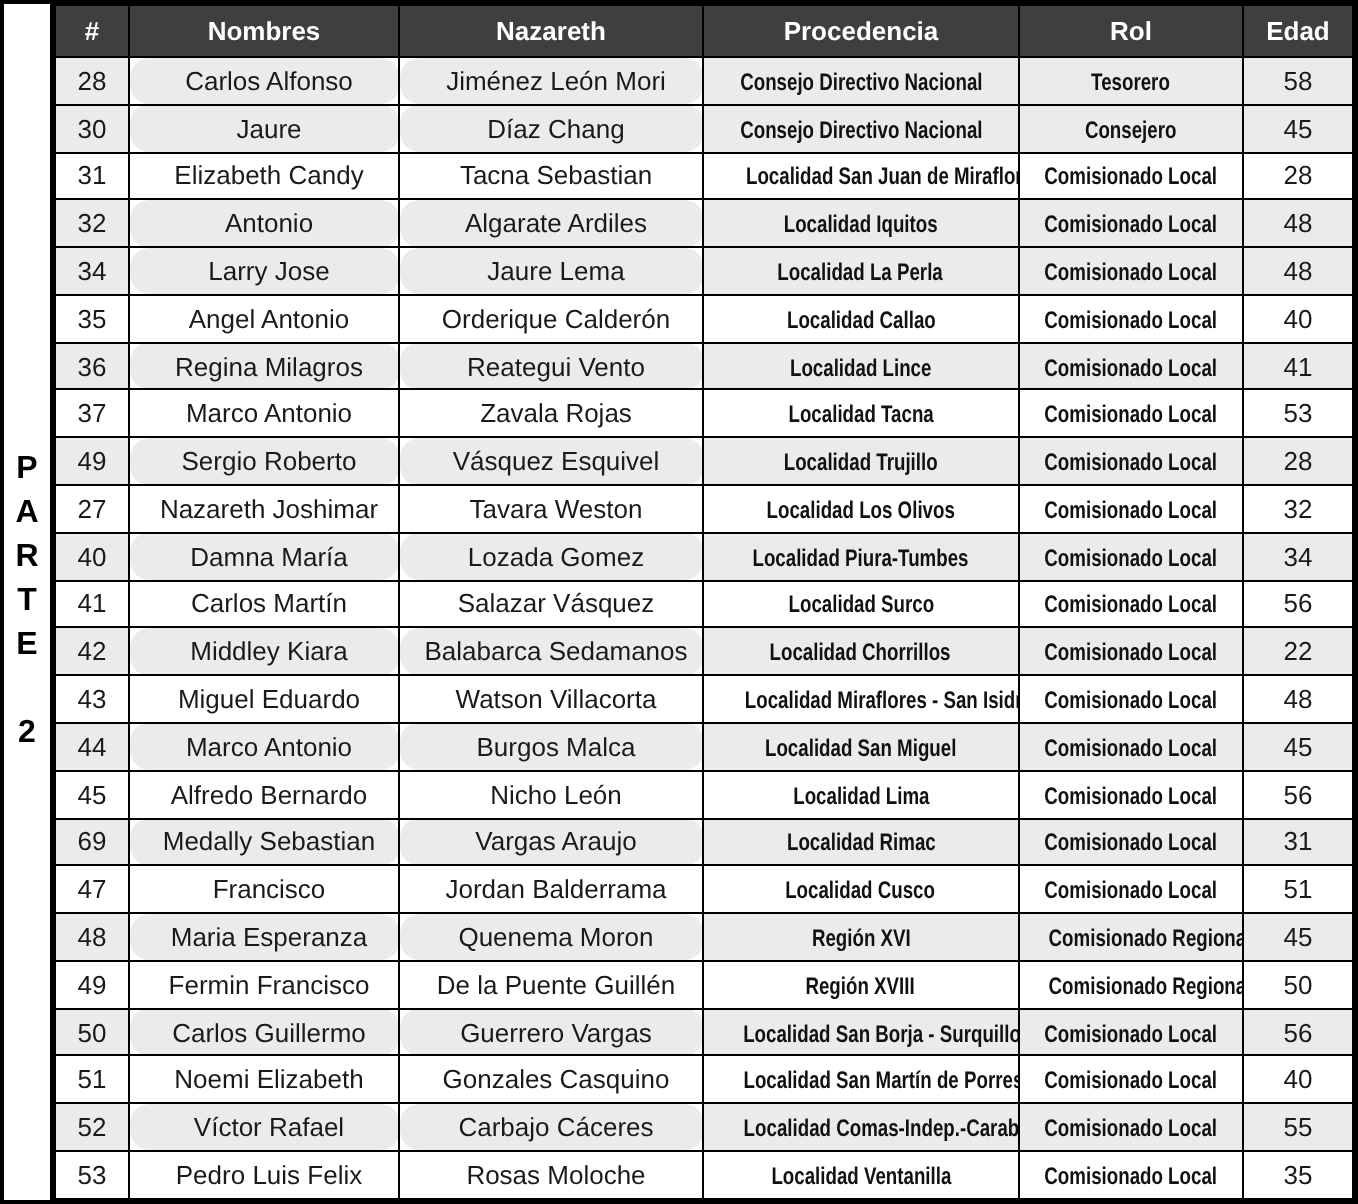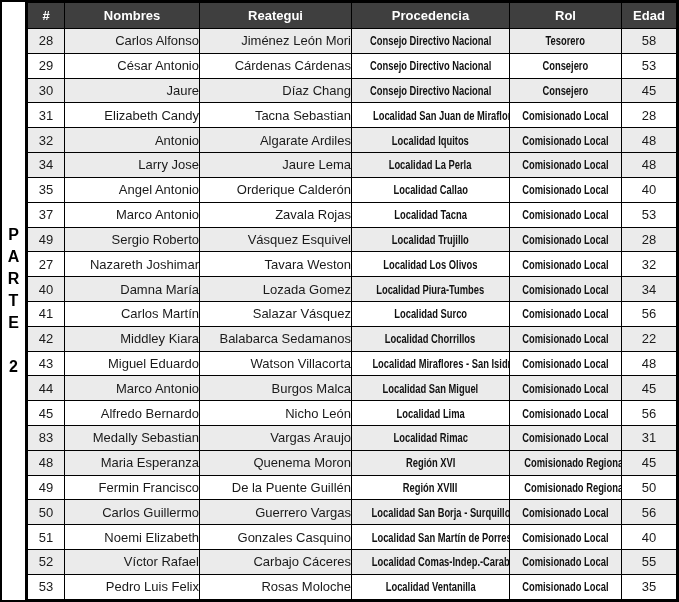--- a/index.html
+++ b/index.html
@@ -54,21 +54,21 @@
     height: 22px;
     font-size: 13px;
     color: #1a1a1a;
     background: #ffffff;
     white-space: nowrap;
     overflow: hidden;
     padding: 0;
   }
   tbody tr.alt td { background: #ebebeb; }
   td.c-center { text-align: center; }
-  td.c-left { padding-left: 5px; text-align: right; }
+  td.c-left { padding-left: 5px; text-align: center; border-radius: 10px; }
   .cond {
     display: inline-block;
     transform: scaleX(0.78);
     transform-origin: center center;
     font-weight: 700;
     font-size: 12px;
     color: #111;
     white-space: nowrap;
   }
 </style>
@@ -94,43 +94,35 @@
         <col style="width:135px">
         <col style="width:152px">
         <col style="width:158px">
         <col style="width:112px">
         <col style="width:55px">
       </colgroup>
       <thead>
         <tr>
           <th>#</th>
           <th>Nombres</th>
-          <th>Reategui</th>
+          <th>Nazareth</th>
           <th>Procedencia</th>
           <th>Rol</th>
           <th>Edad</th>
         </tr>
       </thead>
       <tbody>
           <tr class="alt">
             <td class="c-center"><span>28</span></td>
             <td class="c-left"><span>Carlos Alfonso</span></td>
             <td class="c-left"><span>Jiménez León Mori</span></td>
             <td class="c-center"><span class="cond">Consejo Directivo Nacional</span></td>
             <td class="c-center"><span class="cond">Tesorero</span></td>
             <td class="c-center"><span>58</span></td>
           </tr>
-          <tr>
-            <td class="c-center"><span>29</span></td>
-            <td class="c-left"><span>César Antonio</span></td>
-            <td class="c-left"><span>Cárdenas Cárdenas</span></td>
-            <td class="c-center"><span class="cond">Consejo Directivo Nacional</span></td>
-            <td class="c-center"><span class="cond">Consejero</span></td>
-            <td class="c-center"><span>53</span></td>
-          </tr>
           <tr class="alt">
             <td class="c-center"><span>30</span></td>
             <td class="c-left"><span>Jaure</span></td>
             <td class="c-left"><span>Díaz Chang</span></td>
             <td class="c-center"><span class="cond">Consejo Directivo Nacional</span></td>
             <td class="c-center"><span class="cond">Consejero</span></td>
             <td class="c-center"><span>45</span></td>
           </tr>
           <tr>
             <td class="c-center"><span>31</span></td>
@@ -157,20 +149,28 @@
             <td class="c-center"><span>48</span></td>
           </tr>
           <tr>
             <td class="c-center"><span>35</span></td>
             <td class="c-left"><span>Angel Antonio</span></td>
             <td class="c-left"><span>Orderique Calderón</span></td>
             <td class="c-center"><span class="cond">Localidad Callao</span></td>
             <td class="c-center"><span class="cond">Comisionado Local</span></td>
             <td class="c-center"><span>40</span></td>
           </tr>
+          <tr class="alt">
+            <td class="c-center"><span>36</span></td>
+            <td class="c-left"><span>Regina Milagros</span></td>
+            <td class="c-left"><span>Reategui Vento</span></td>
+            <td class="c-center"><span class="cond">Localidad Lince</span></td>
+            <td class="c-center"><span class="cond">Comisionado Local</span></td>
+            <td class="c-center"><span>41</span></td>
+          </tr>
           <tr>
             <td class="c-center"><span>37</span></td>
             <td class="c-left"><span>Marco Antonio</span></td>
             <td class="c-left"><span>Zavala Rojas</span></td>
             <td class="c-center"><span class="cond">Localidad Tacna</span></td>
             <td class="c-center"><span class="cond">Comisionado Local</span></td>
             <td class="c-center"><span>53</span></td>
           </tr>
           <tr class="alt">
             <td class="c-center"><span>49</span></td>
@@ -230,26 +230,34 @@
           </tr>
           <tr>
             <td class="c-center"><span>45</span></td>
             <td class="c-left"><span>Alfredo Bernardo</span></td>
             <td class="c-left"><span>Nicho León</span></td>
             <td class="c-center"><span class="cond">Localidad Lima</span></td>
             <td class="c-center"><span class="cond">Comisionado Local</span></td>
             <td class="c-center"><span>56</span></td>
           </tr>
           <tr class="alt">
-            <td class="c-center"><span>83</span></td>
+            <td class="c-center"><span>69</span></td>
             <td class="c-left"><span>Medally Sebastian</span></td>
             <td class="c-left"><span>Vargas Araujo</span></td>
             <td class="c-center"><span class="cond">Localidad Rimac</span></td>
             <td class="c-center"><span class="cond">Comisionado Local</span></td>
             <td class="c-center"><span>31</span></td>
+          </tr>
+          <tr>
+            <td class="c-center"><span>47</span></td>
+            <td class="c-left"><span>Francisco</span></td>
+            <td class="c-left"><span>Jordan Balderrama</span></td>
+            <td class="c-center"><span class="cond">Localidad Cusco</span></td>
+            <td class="c-center"><span class="cond">Comisionado Local</span></td>
+            <td class="c-center"><span>51</span></td>
           </tr>
           <tr class="alt">
             <td class="c-center"><span>48</span></td>
             <td class="c-left"><span>Maria Esperanza</span></td>
             <td class="c-left"><span>Quenema Moron</span></td>
             <td class="c-center"><span class="cond">Región XVI</span></td>
             <td class="c-center"><span class="cond">Comisionado Regional</span></td>
             <td class="c-center"><span>45</span></td>
           </tr>
           <tr>

